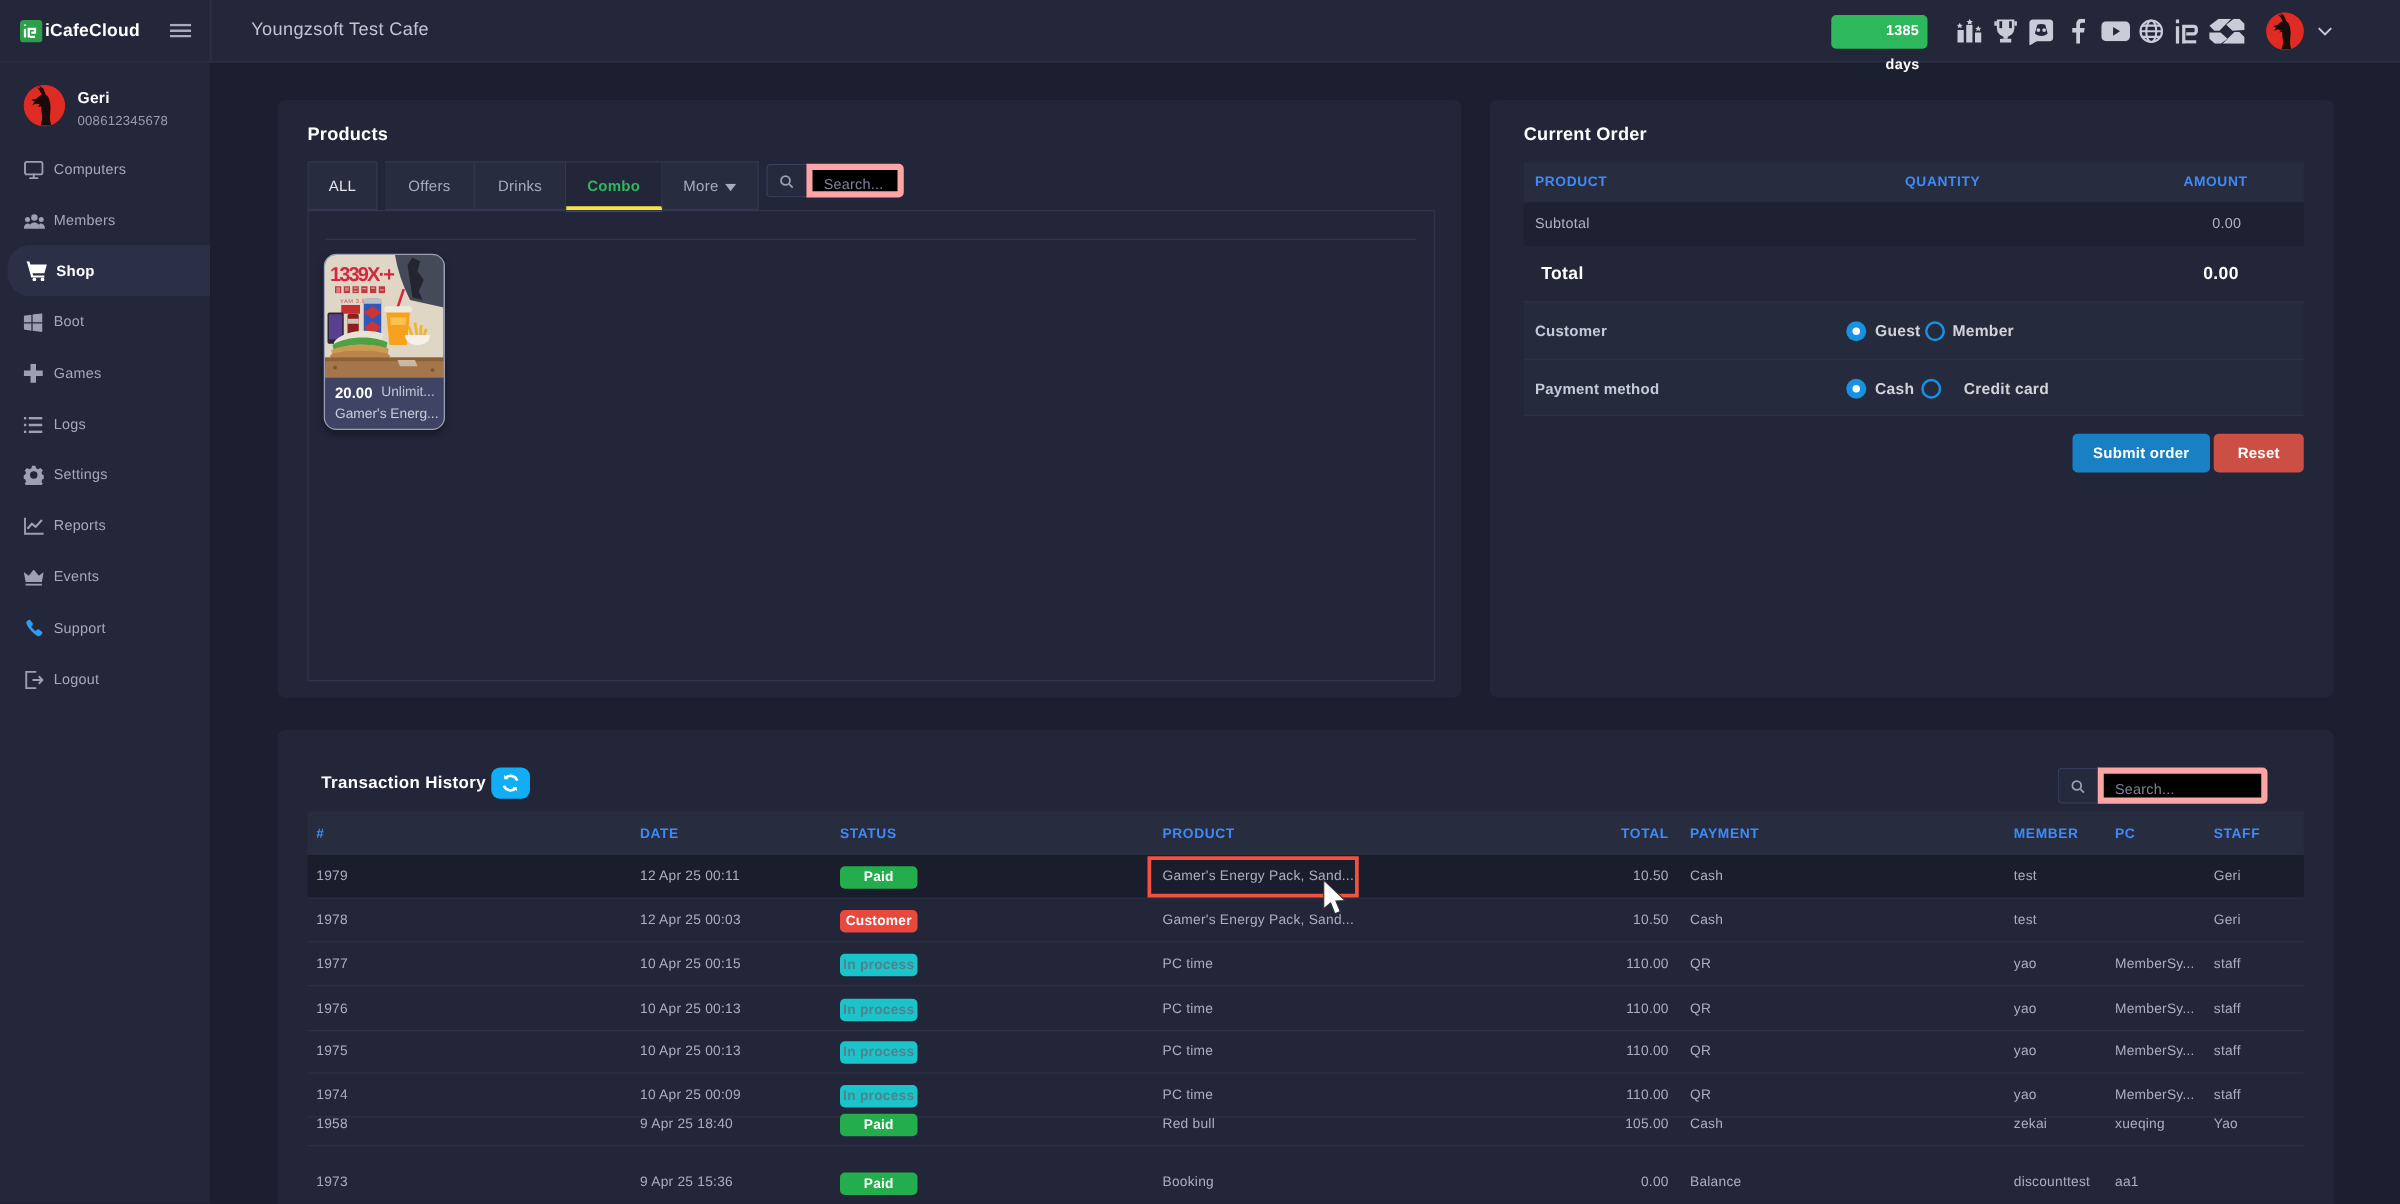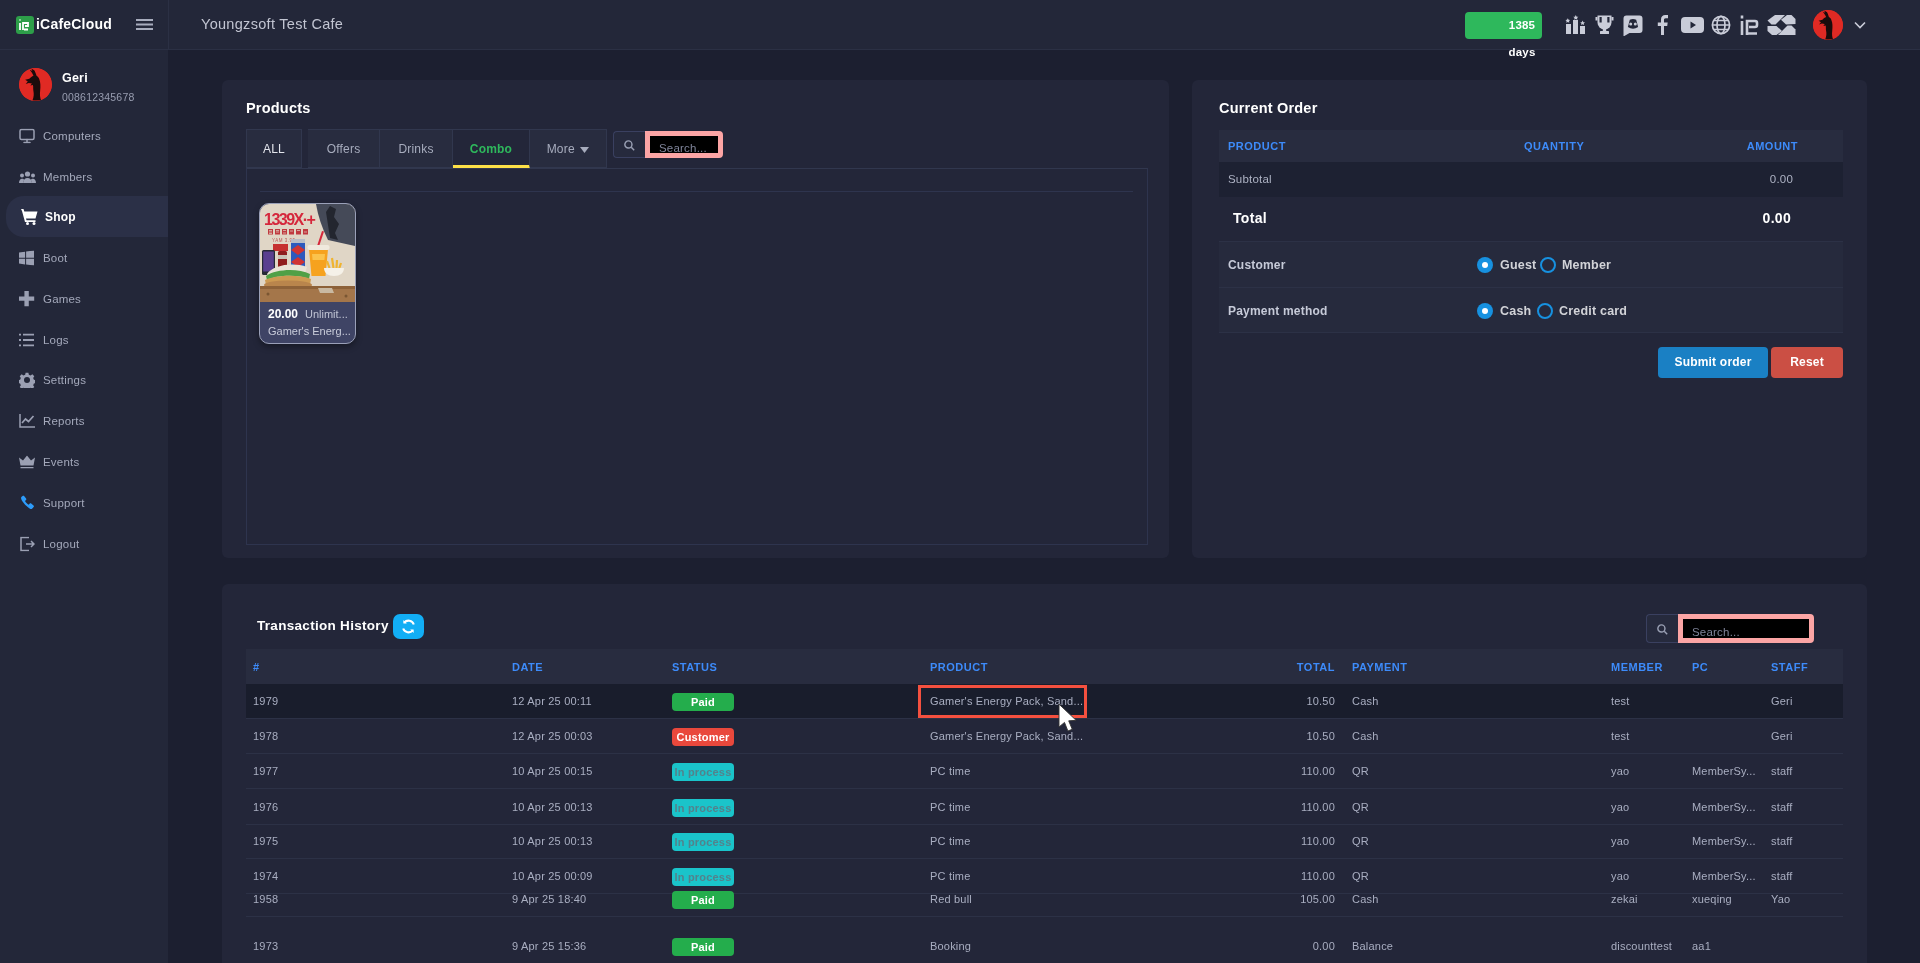--- a/index.html
+++ b/index.html
@@ -343,21 +343,21 @@
     <div class="radio checked" style="left:258px;top:15px"></div>
     <div class="rlab" style="left:281px;top:16px">Guest</div>
     <div class="radio un" style="left:321px;top:15px"></div>
     <div class="rlab" style="left:343px;top:16px">Member</div>
   </div>
   <div class="otrow" style="top:207px;border-bottom:1px solid #2c3146">
     <div class="rlabel">Payment method</div>
     <div class="radio checked" style="left:258px;top:15px"></div>
     <div class="rlab" style="left:281px;top:16px">Cash</div>
     <div class="radio un" style="left:318px;top:15px"></div>
-    <div class="rlab" style="left:340px;top:16px">Credit card</div>
+    <div class="rlab" style="left:352px;top:16px">Credit card</div>
   </div>
   <div class="btn" style="left:466px;width:110px;background:#1a80c4">Submit order</div>
   <div class="btn" style="left:579px;width:72px;background:#cb4f44">Reset</div>
 </div>
 
 <div class="panel" id="p-history">
   <div id="th-title">Transaction History</div>
   <div id="th-refresh">
     <svg style="position:absolute;left:8px;top:5px" width="15" height="15" viewBox="0 0 15 15" fill="none" stroke="#fff" stroke-width="2.1">
       <path d="M2.2 9.5 a5.6 5.6 0 0 0 9.6 1.8"></path>

